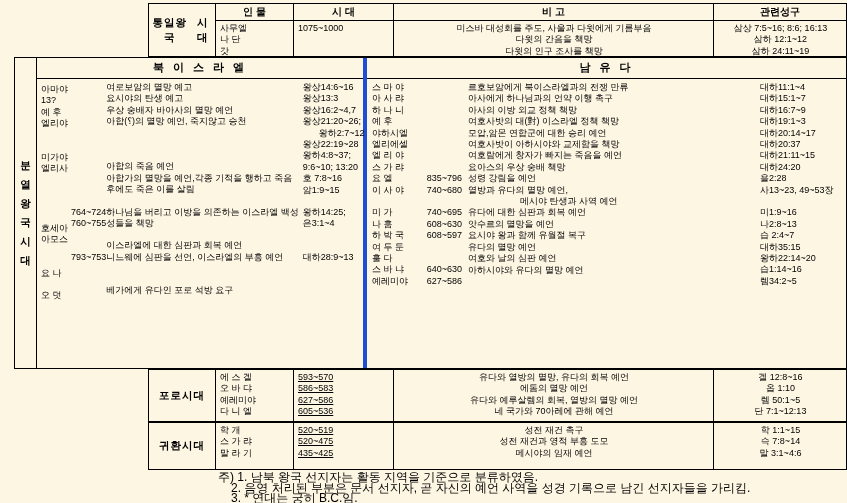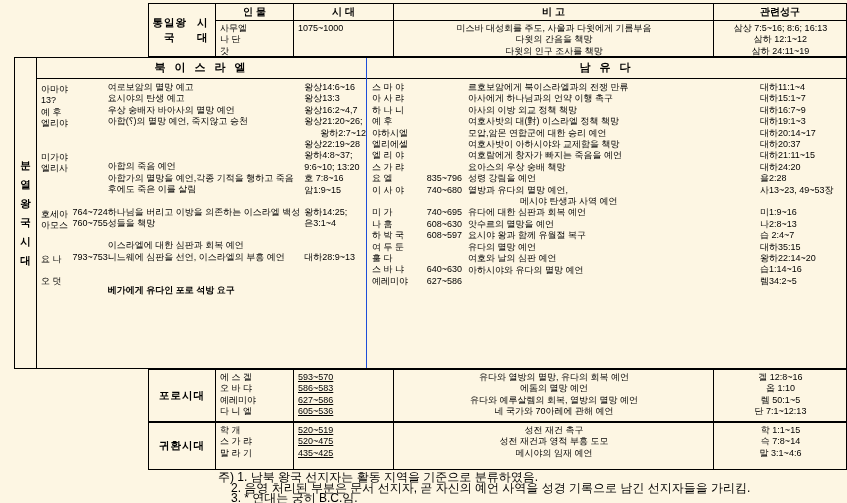--- a/index.html
+++ b/index.html
@@ -34,21 +34,21 @@
   #tb-era{width:100px;border-right:1px solid #000;box-sizing:border-box;}
   #tb-note{width:320px;border-right:1px solid #000;box-sizing:border-box;}
   #tb-ref{flex:1;}
   .subhdr{font-weight:bold;text-align:center;font-size:10px;padding-top:1px;padding-bottom:1px;}
 
   
   #div-block{left:14px;top:57px;width:833px;height:312px;}
   #div-inner{display:flex;height:100%;}
   #dv-label{width:22px;border-right:1px solid #000;box-sizing:border-box;}
   #dv-label .stack{display:flex;flex-direction:column;align-items:center;justify-content:center;height:100%;font-weight:bold;font-size:10.5px;line-height:19px;}
-  #dv-north{width:330px;border-right:1px solid #1d4ed8;box-sizing:border-box;}
+  #dv-north{width:330px;border-right:4px solid #1d4ed8;box-sizing:border-box;}
   #dv-south{flex:1;}
   .hdr2{font-weight:bold;text-align:center;font-size:11px;letter-spacing:3px;border-bottom:1px solid #000;padding:2px 0 3px;}
   .cols{display:flex;}
   .c-name{width:48px;}
   .c-year{width:44px;}
   .c-proph{width:auto;flex:1;}
   .c-ref{width:80px;}
 
   
   #exile-block{left:148px;top:369px;width:699px;height:53px;}
@@ -140,21 +140,21 @@
           <div class="c-name cellpad">
             <div class="rowline">아마야</div>
             <div class="rowline">13?</div>
             <div class="rowline">예 후</div>
             <div class="rowline">엘리야</div>
             <div class="rowline" style="height:11.4px;"></div>
             <div class="rowline" style="margin-top:11px;">미가야</div>
             <div class="rowline">엘리사</div>
             <div class="rowline" style="height:11.4px;"></div>
             <div class="rowline" style="height:11.4px;"></div>
-            <div class="rowline" style="margin-top:11px;">호세아</div>
+            <div class="rowline" style="margin-top:25px;">호세아</div>
             <div class="rowline">아모스</div>
             <div class="rowline" style="height:11.4px;"></div>
             <div class="rowline" style="margin-top:11px;">요 나</div>
             <div class="rowline" style="margin-top:11px;">오 덧</div>
           </div>
 
           <div class="c-year">
             <div class="rowline">&nbsp;</div>
             <div class="rowline">&nbsp;</div>
             <div class="rowline">&nbsp;</div>
@@ -177,21 +177,21 @@
             <div class="rowline">아합(؟)의 멸망 예언, 죽지않고 승천</div>
             <div class="rowline" style="height:11.4px;">&nbsp;</div>
             <div class="rowline" style="margin-top:11px;">&nbsp;</div>
             <div class="rowline">아합의 죽음 예언</div>
             <div class="rowline">아합가의 멸망을 예언,각종 기적을 행하고 죽음</div>
             <div class="rowline">후에도 죽은 이를 살림</div>
             <div class="rowline" style="margin-top:11px;">하나님을 버리고 이방을 의존하는 이스라엘 백성</div>
             <div class="rowline">성들을 책망</div>
             <div class="rowline" style="margin-top:11px;">이스라엘에 대한 심판과 회복 예언</div>
             <div class="rowline">니느웨에 심판을 선언, 이스라엘의 부흥 예언</div>
-            <div class="rowline" style="margin-top:22px;font-weight:bold;">베가에게 유다인 포로 석방 요구</div>
+            <div class="rowline" style="margin-top:22px;">베가에게 유다인 포로 석방 요구</div>
           </div>
 
           <div class="c-ref" style="padding-left:4px;">
             <div class="rowline">왕상14:6~16</div>
             <div class="rowline">왕상13:3</div>
             <div class="rowline">왕상16:2~4,7</div>
             <div class="rowline">왕상21:20~26;</div>
             <div class="rowline" style="padding-left:16px;">왕하2:7~12</div>
             <div class="rowline">왕상22:19~28</div>
             <div class="rowline">왕하4:8~37;</div>

